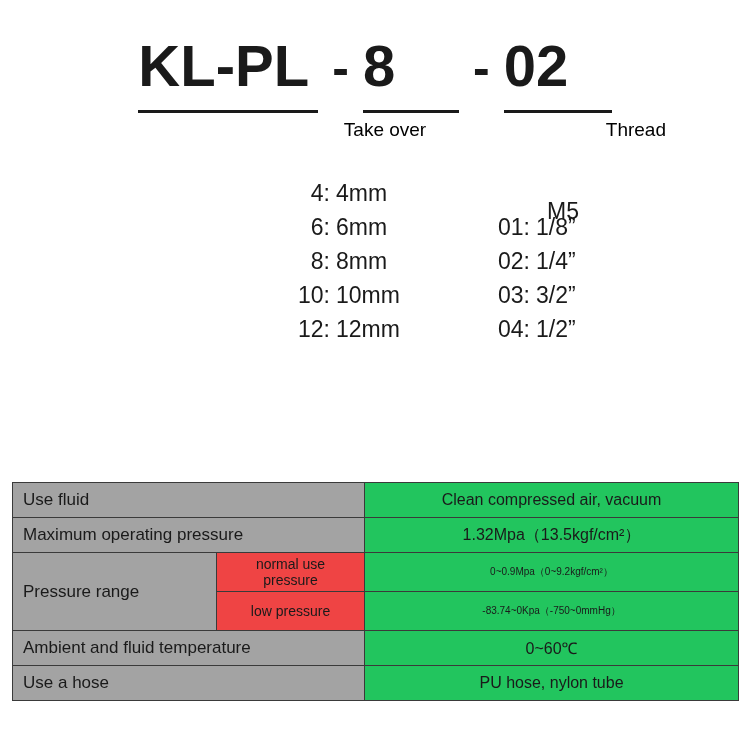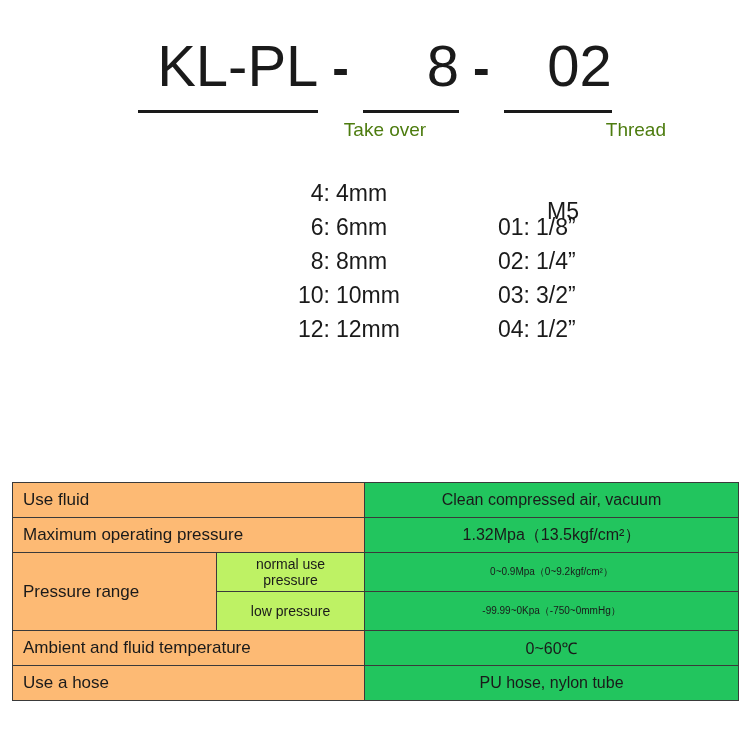--- a/index.html
+++ b/index.html
@@ -30,24 +30,24 @@
     top: 30px;
     left: 0;
     width: 750px;
     display: flex;
     justify-content: center;
     align-items: flex-start;
   }
 
   .code-part {
     font-size: 58px;
-    font-weight: normal;
+    font-weight: bold;
     letter-spacing: 0px;
     line-height: 72px;
-    text-align: right;
+    text-align: left;
   }
 
   .code-underline {
     border-bottom: 3px solid #1a1a1a;
     padding-bottom: 8px;
   }
 
   .code-dash {
     font-size: 50px;
     font-weight: bold;
@@ -66,21 +66,21 @@
     position: absolute;
     top: 118px;
     left: 0;
     width: 750px;
   }
   .head-block {
     position: absolute;
     text-align: center;
     font-size: 19px;
     line-height: 24px;
-    color: #4d7c0f;
+    color: #000000;
   }
   .head-dia    { left: 300px; width: 170px; }
   .head-thread { left: 496px; width: 170px; text-align: right; }
 
   
   .options {
     position: absolute;
     top: 176px;
     left: 0;
     width: 750px;
@@ -130,26 +130,26 @@
     font-size: 16px;
   }
   .spec-table td {
     border: 1px solid #3a3a3a;
     padding: 0 10px;
     height: 34px;
     vertical-align: middle;
     color: #1a1a1a;
   }
   .label-cell {
-    background: #fdba74;
+    background: #a3a3a3;
     text-align: left;
     font-size: 17px;
   }
   .sub-label-cell {
-    background: #bef264;
+    background: #ef4444;
     text-align: center;
     font-size: 14px;
   }
   .value-cell {
     background: #22c55e;
     text-align: center;
     font-size: 16px;
   }
   .value-cell.small {
     font-size: 10px;
@@ -243,21 +243,21 @@
       <td class="label-cell" colspan="2">Maximum operating pressure</td>
       <td class="value-cell">1.32Mpa（13.5kgf/cm²）</td>
     </tr>
     <tr class="row-tall">
       <td class="label-cell" rowspan="2">Pressure range</td>
       <td class="sub-label-cell">normal use pressure</td>
       <td class="value-cell small">0~0.9Mpa（0~9.2kgf/cm²）</td>
     </tr>
     <tr class="row-tall">
       <td class="sub-label-cell">low pressure</td>
-      <td class="value-cell small">-99.99~0Kpa（-750~0mmHg）</td>
+      <td class="value-cell small">-83.74~0Kpa（-750~0mmHg）</td>
     </tr>
     <tr>
       <td class="label-cell" colspan="2">Ambient and fluid temperature</td>
       <td class="value-cell">0~60℃</td>
     </tr>
     <tr>
       <td class="label-cell" colspan="2">Use a hose</td>
       <td class="value-cell">PU hose, nylon tube</td>
     </tr>
   </tbody>

